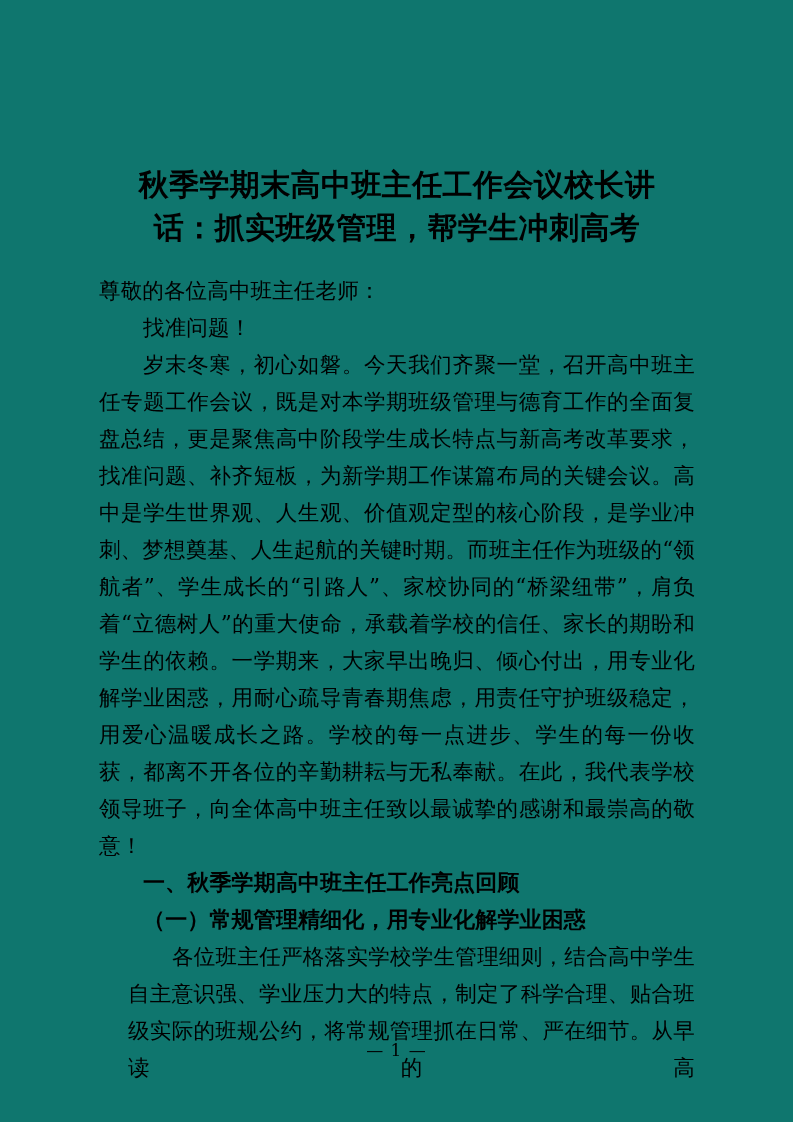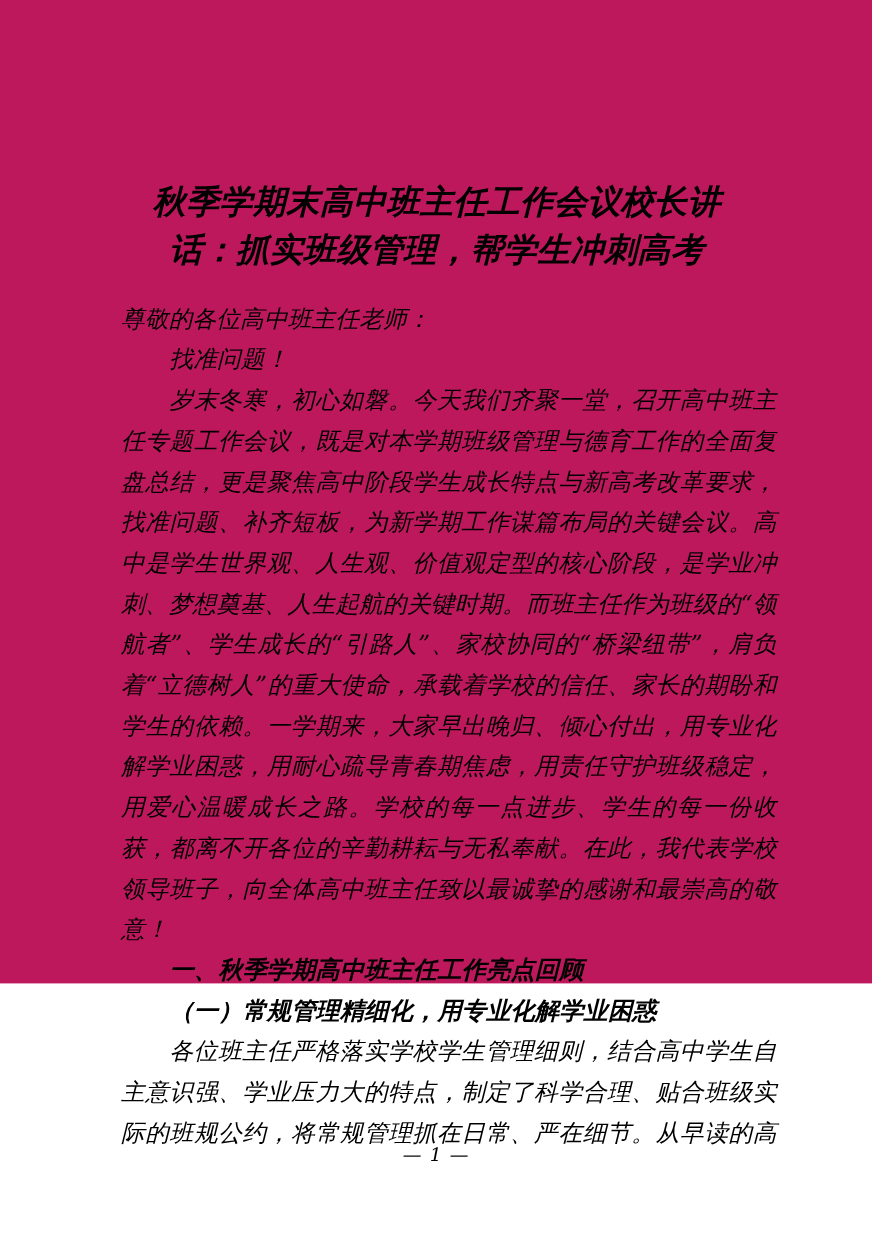--- a/index.html
+++ b/index.html
@@ -17,45 +17,44 @@
     font-family: "DejaVu Serif", "Liberation Serif", serif;
     color: #000000;
     -webkit-font-smoothing: antialiased;
   }
 
   .page {
     position: absolute;
     left: 0;
     top: 0;
     width: 793px;
-    height: 894px;
-    background: #be185d;
+    height: 1122px;
+    background: #0f766e;
     box-sizing: border-box;
-    font-style: italic;
   }
 
   
   .doc-title {
     position: absolute;
     left: 112px;
     top: 143px;
     width: 570px;
     text-align: center;
     font-family: "DejaVu Sans", "Liberation Sans", sans-serif;
     font-weight: 700;
     font-size: 30px;
     line-height: 43px;
     letter-spacing: 0.4px;
     color: #000000;
   }
 
   
   .body-block {
     position: absolute;
-    left: 110px;
+    left: 99px;
     top: 272px;
     width: 596px;
   }
 
   p.para {
     margin: 0;
     font-size: 21.5px;
     line-height: 37px;
     text-align: justify;
     text-justify: inter-character;
@@ -77,20 +76,21 @@
     text-align: left;
     font-weight: 700;
     letter-spacing: 0.15px;
     color: #000000;
     font-family: "DejaVu Serif", "Liberation Serif", serif;
   }
 
   
   p.para.cut {
     text-align-last: justify;
+    margin-left: 29px;
   }
 
   
   .page-footer {
     position: absolute;
     left: 0;
     top: 1038px;
     width: 793px;
     text-align: center;
     font-size: 17px;

